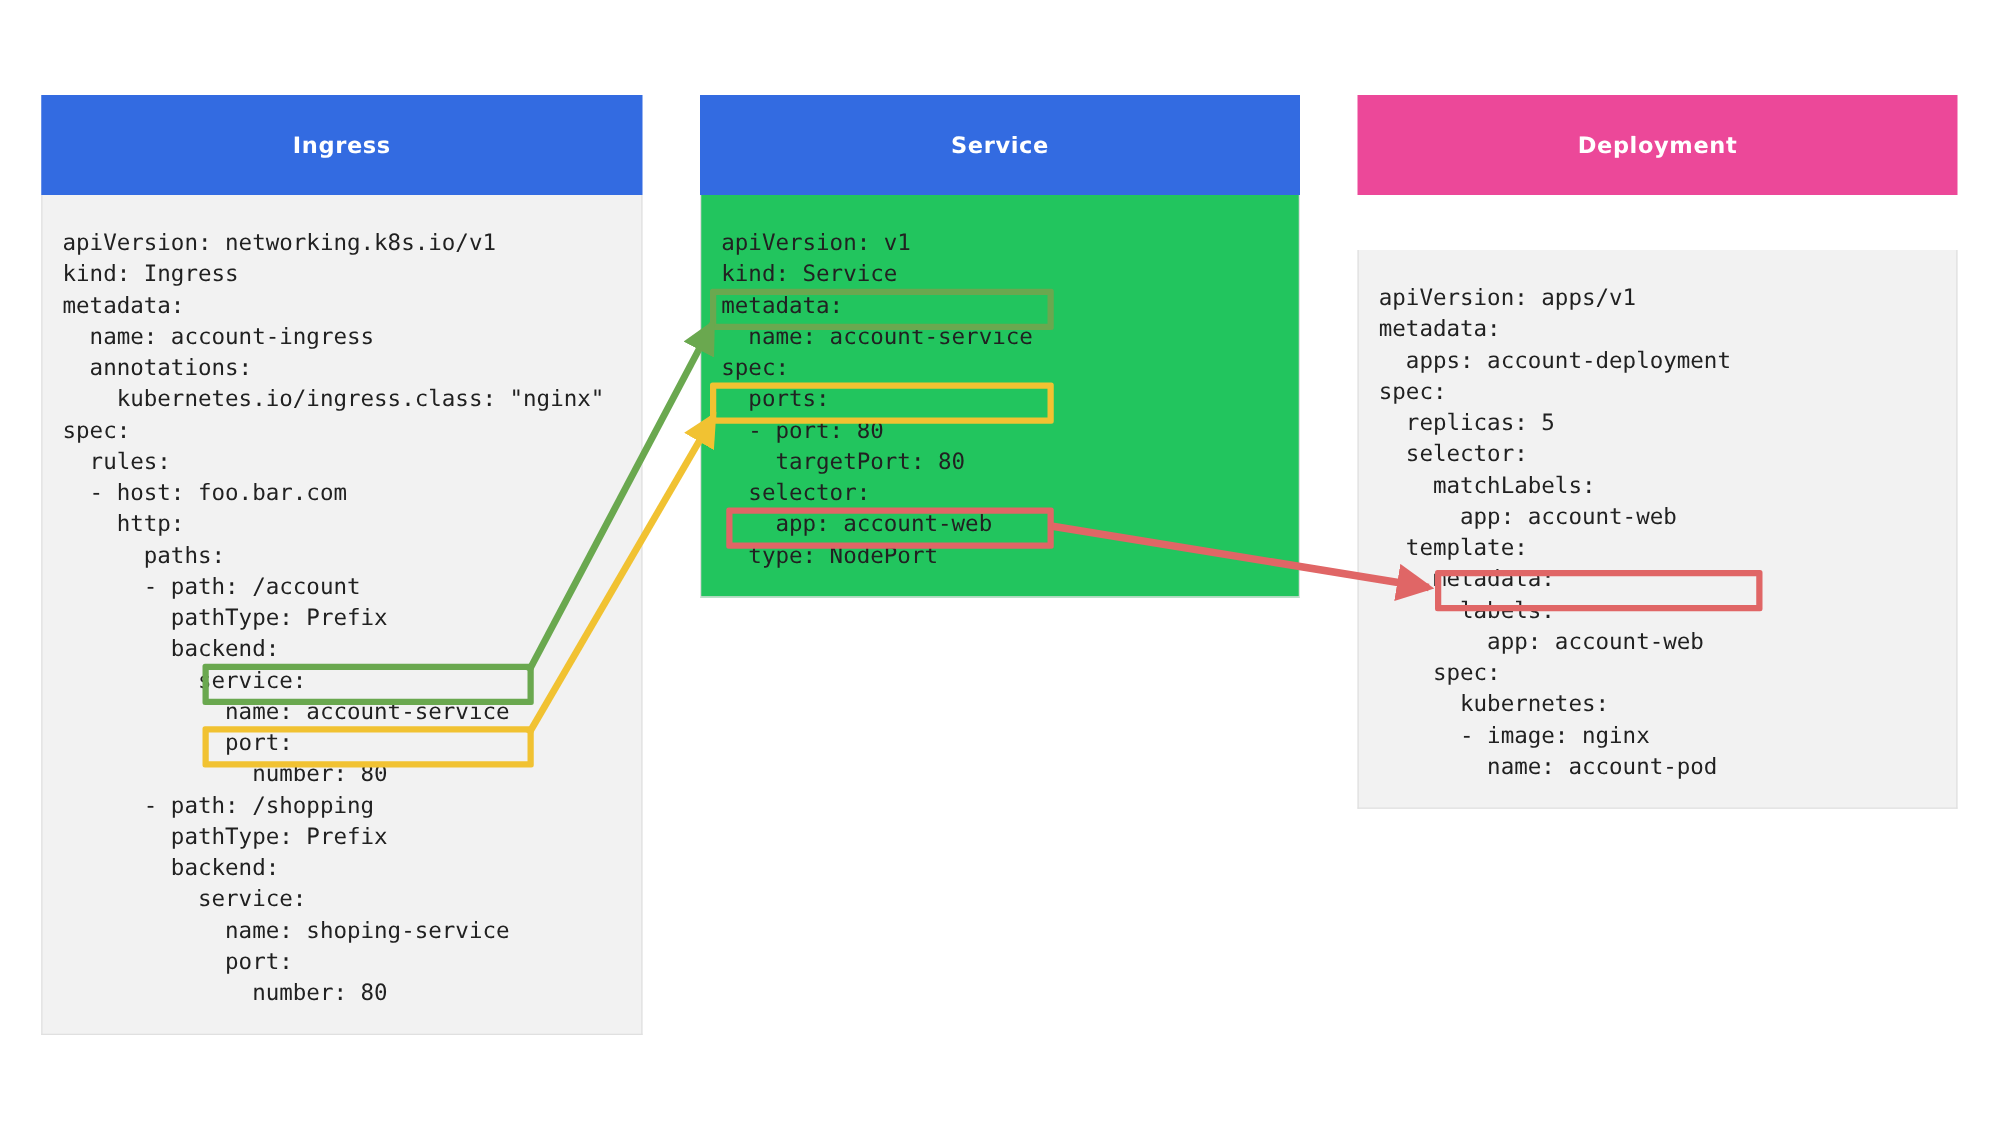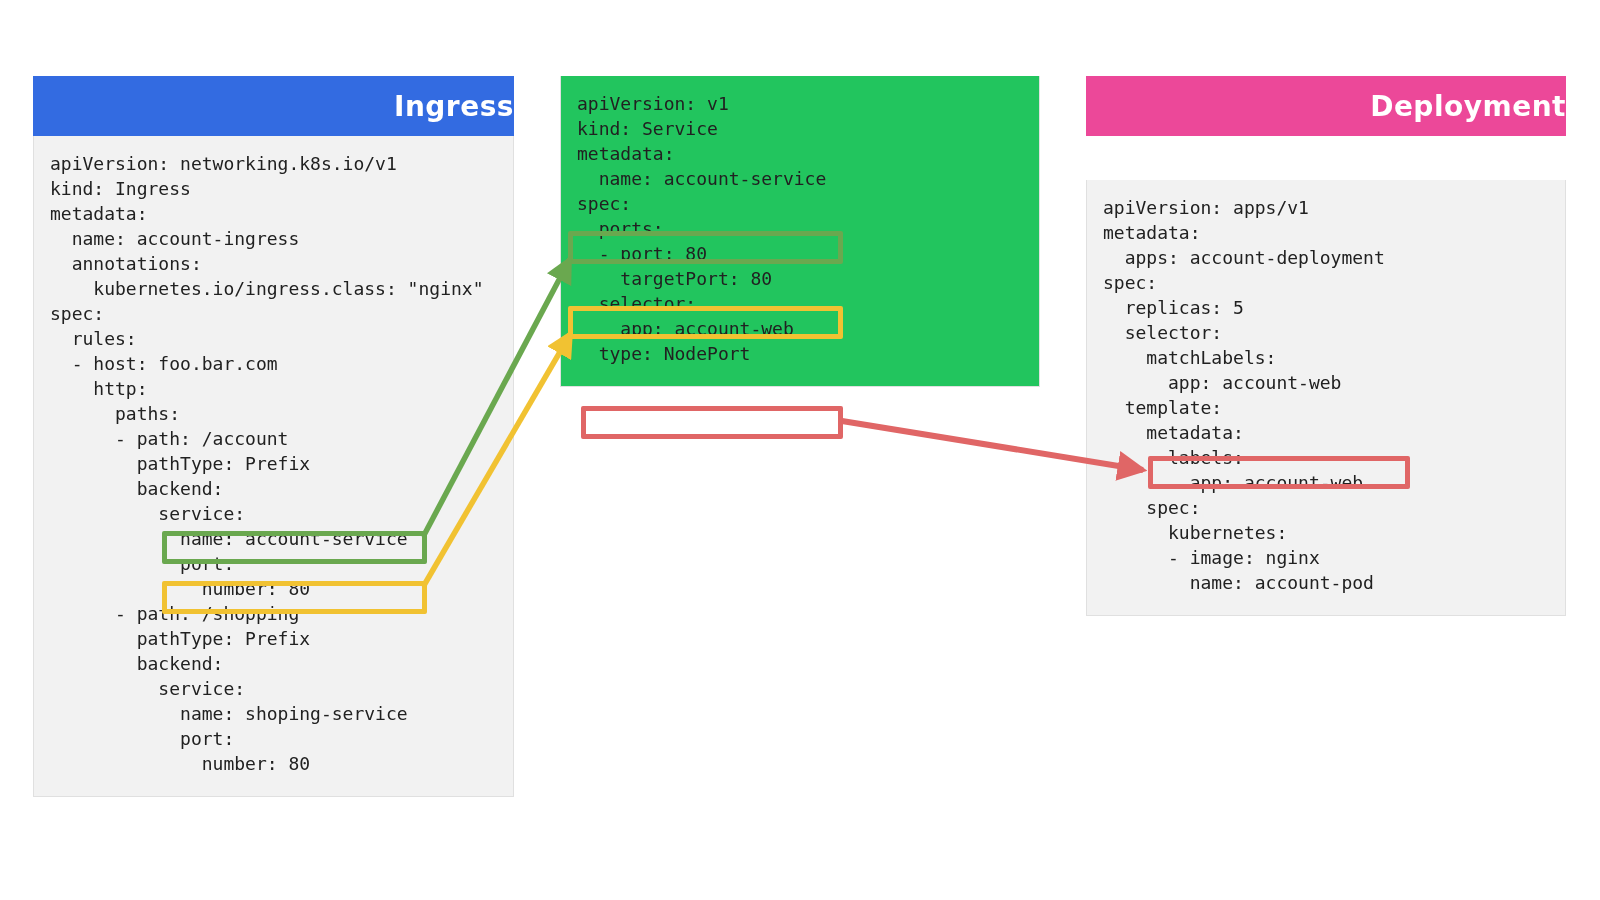--- a/index.html
+++ b/index.html
@@ -5,27 +5,27 @@
   html,body { margin:0; padding:0; }
   body {
     width:1600px; height:900px; background:#ffffff; position:relative;
     font-family:"DejaVu Sans Mono","Liberation Mono",monospace;
     overflow:hidden;
   }
   .stage { position:absolute; left:0; top:0; width:1600px; height:900px; }
 
   .panel { position:absolute; top:76px; }
   .panel-header {
-    height:60px; display:flex; align-items:center; justify-content:flex-end;
+    height:80px; display:flex; align-items:center; justify-content:center;
     color:#ffffff; font-family:"DejaVu Sans","Liberation Sans",sans-serif;
-    font-weight:bold; font-size:28px; letter-spacing:0.5px;
+    font-weight:bold; font-size:18px; letter-spacing:0.5px;
   }
   .panel-body {
     border:1px solid #e0e0e0; border-top:none;
-    padding:15px 0 20px 16px;
+    padding:26px 0 20px 16px;
     font-size:18px; line-height:25px; color:#212121;
   }
   .code-line { white-space:pre; height:25px; }
 
   #panel-ingress    { left:33px;   width:481px; }
   #panel-service    { left:560px;  width:480px; }
   #panel-deployment { left:1086px; width:480px; }
 
   .hl-box {
     position:absolute; box-sizing:border-box;
@@ -72,20 +72,23 @@
         <div class="code-line">        pathType: Prefix</div>
         <div class="code-line">        backend:</div>
         <div class="code-line">          service:</div>
         <div class="code-line">            name: shoping-service</div>
         <div class="code-line">            port:</div>
         <div class="code-line">              number: 80</div>
       </div>
   </div>
 
   <div class="panel" id="panel-service">
+    <div class="panel-header" style="background-color: rgb(51, 107, 225);">
+      <span>Service</span>
+    </div>
     <div class="panel-body" style="background-color: #22c55e;">
         <div class="code-line">apiVersion: v1</div>
         <div class="code-line">kind: Service</div>
         <div class="code-line">metadata:</div>
         <div class="code-line">  name: account-service</div>
         <div class="code-line">spec:</div>
         <div class="code-line">  ports:</div>
         <div class="code-line">  - port: 80</div>
         <div class="code-line">    targetPort: 80</div>
         <div class="code-line">  selector:</div>

